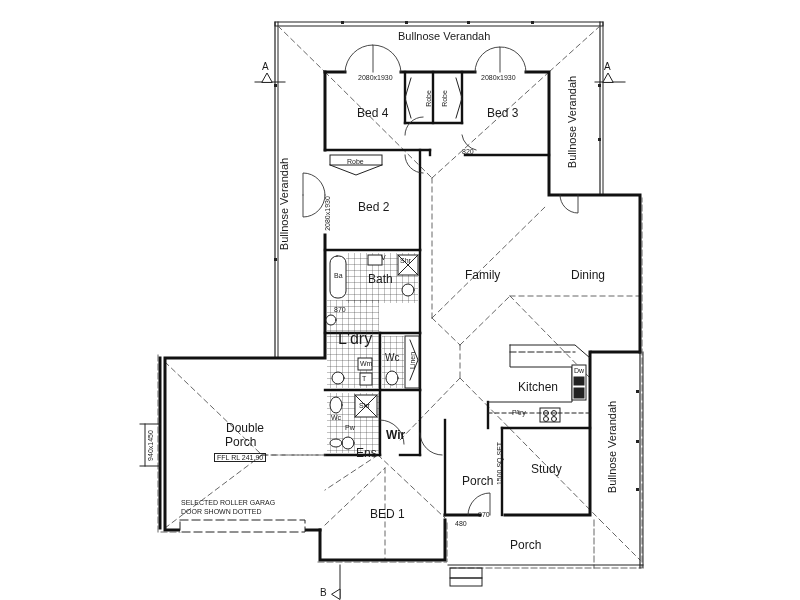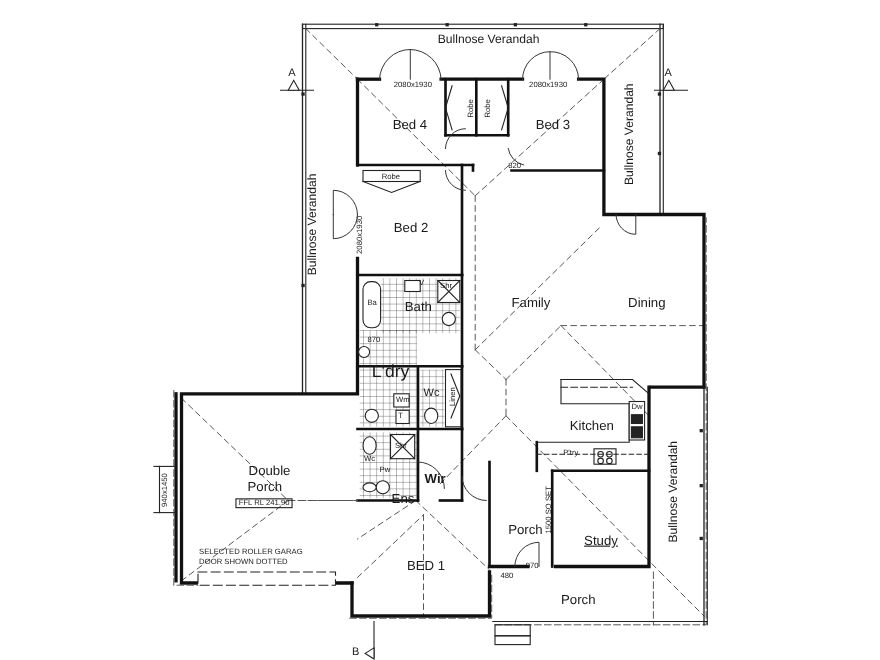--- a/index.html
+++ b/index.html
@@ -211,21 +211,21 @@
 <div class="lbl room" style="left:487px;top:106px;">Bed 3</div>
 <div class="lbl room" style="left:358px;top:200px;">Bed 2</div>
 <div class="lbl room" style="left:368px;top:272px;">Bath</div>
 <div class="lbl small" style="left:338px;top:330px;font-size:16px;">L'dry</div>
 <div class="lbl small" style="left:385px;top:352px;font-size:10px;">Wc</div>
 <div class="lbl room" style="left:356px;top:418px;margin-top:28px;">Ens</div>
 <div class="lbl room" style="left:386px;top:428px;font-weight:bold;">Wir</div>
 <div class="lbl room" style="left:465px;top:268px;text-align:right;">Family</div>
 <div class="lbl room" style="left:571px;top:268px;">Dining</div>
 <div class="lbl room" style="left:518px;top:380px;">Kitchen</div>
-<div class="lbl room" style="left:531px;top:484px;text-decoration:underline;">Study</div>
+<div class="lbl room" style="left:531px;top:462px;">Study</div>
 <div class="lbl room" style="left:462px;top:474px;">Porch</div>
 <div class="lbl room" style="left:510px;top:538px;">Porch</div>
 <div class="lbl room" style="left:370px;top:507px;">BED 1</div>
 <div class="lbl room" style="left:226px;top:421px;">Double</div>
 <div class="lbl room" style="left:225px;top:435px;">Porch</div>
 
 <div class="lbl room" style="left:398px;top:30px;font-size:11px;">Bullnose Verandah</div>
 <div class="lbl vert" style="left:238px;top:198px;font-size:11px;">Bullnose Verandah</div>
 <div class="lbl vert" style="left:526px;top:116px;font-size:11px;">Bullnose Verandah</div>
 <div class="lbl vert" style="left:566px;top:441px;font-size:11px;">Bullnose Verandah</div>

